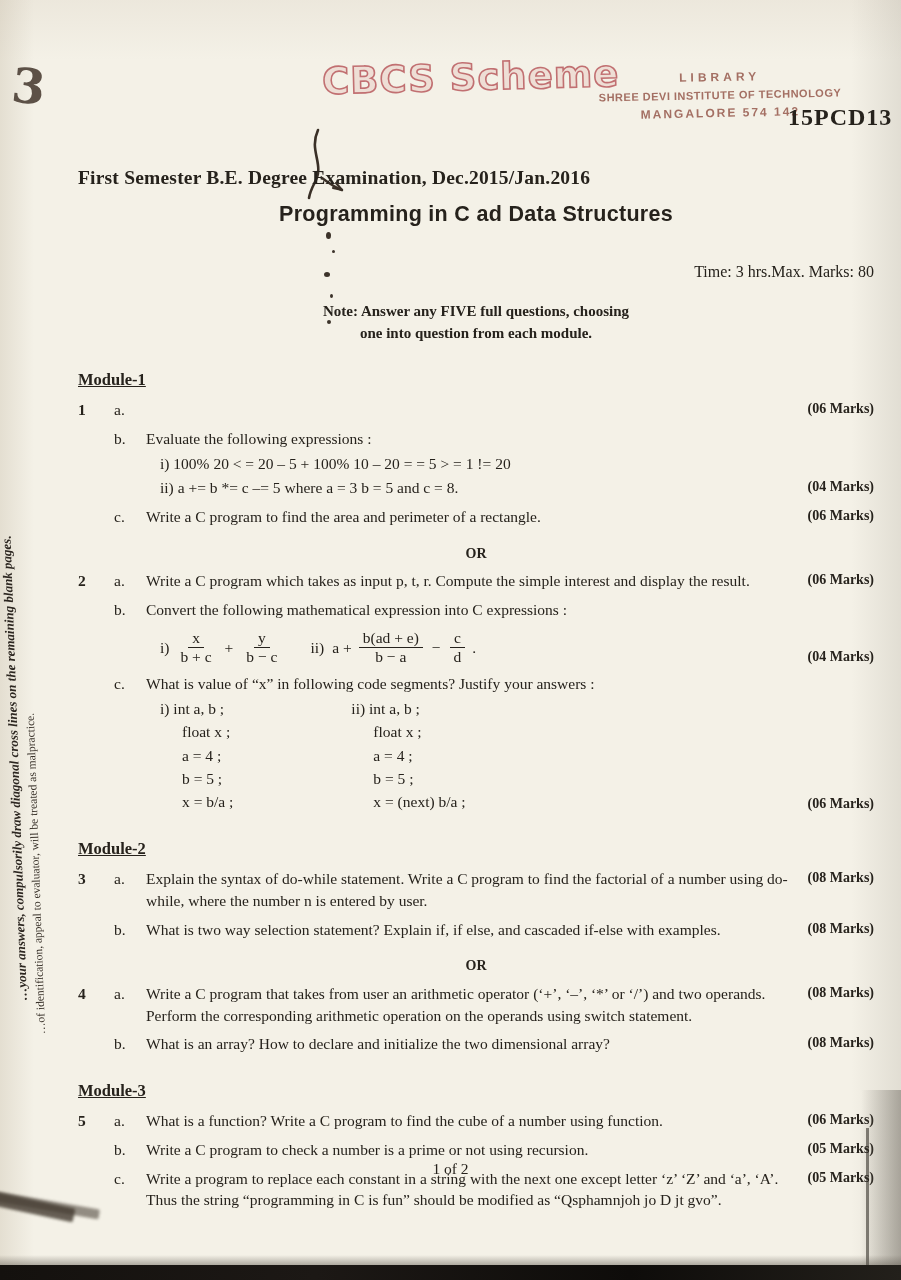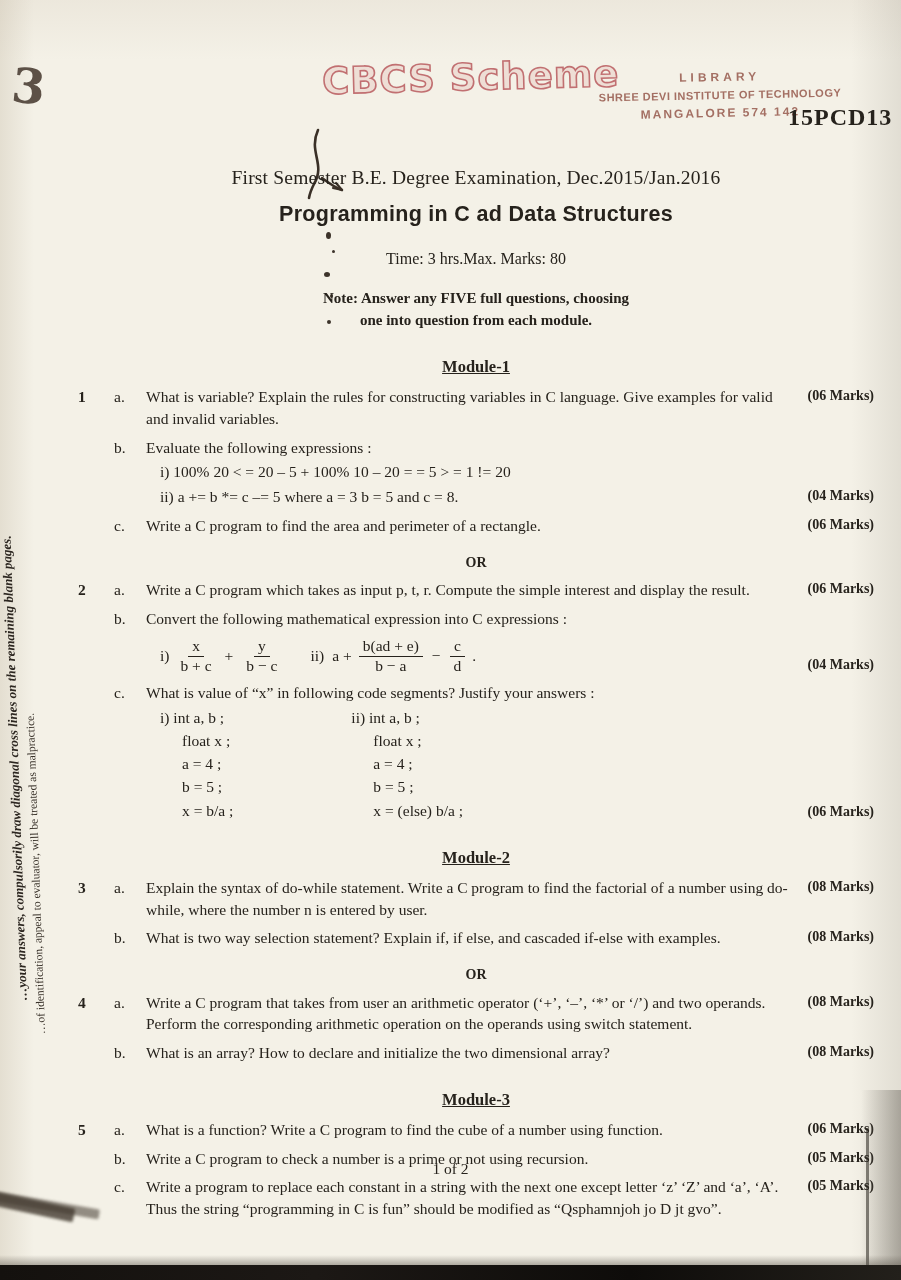--- a/index.html
+++ b/index.html
@@ -34,26 +34,26 @@
   .usn-cell{width:26px;height:41px;border:1.6px solid #55493b;border-left-width:0.9px;background:rgba(255,255,255,0.25);}
   .usn-cell:first-child{border-left-width:1.6px;}
   
   .margin-notes{position:absolute;left:16px;top:1035px;width:680px;
       transform:rotate(-92deg);transform-origin:0 0;}
   .margin-notes .n1{font-style:italic;font-weight:bold;font-size:13px;white-space:nowrap;color:#2c2620;padding-left:34px;}
   .margin-notes .n2{font-size:11.5px;white-space:nowrap;color:#3a332b;margin-top:3px;}
   .smudge{position:absolute;filter:blur(1.4px);background:#433a30;opacity:0.8;border-radius:2px;}
   
   .main{position:absolute;left:78px;top:164px;width:796px;font-size:15.5px;line-height:1.4;}
-  .title{text-align:center;font-weight:normal;font-size:19.5px;letter-spacing:0.2px;}
+  .title{text-align:left;font-weight:bold;font-size:19.5px;letter-spacing:0.2px;}
   .subtitle{text-align:center;font-weight:bold;font-size:21.5px;margin-top:8px;
       font-family:"Liberation Sans",sans-serif;letter-spacing:0.3px;}
-  .tm-row{display:flex;justify-content:center;margin-top:19px;font-size:16px;}
+  .tm-row{display:flex;justify-content:flex-end;margin-top:32px;font-size:16px;}
   .note{margin-top:17px;text-align:center;font-weight:bold;font-size:15px;line-height:1.45;}
-  .mod-head{text-align:center;font-weight:bold;font-size:16.5px;margin-top:24px;margin-bottom:8px;}
+  .mod-head{font-weight:bold;font-size:16.5px;margin-top:24px;margin-bottom:8px;}
   .mod-head span{text-decoration:underline;}
   .or-head{text-align:center;font-weight:bold;font-size:14px;margin-top:16px;margin-bottom:4px;}
   .q{display:flex;margin-top:7px;}
   .qn{width:36px;font-weight:bold;flex:none;}
   .ql{width:32px;flex:none;}
   .qb{flex:1;}
   .marks{float:right;font-weight:bold;font-size:14px;padding-left:12px;}
   .expr{margin-left:14px;margin-top:3px;}
   .frac-line{display:flex;align-items:center;margin-left:14px;margin-top:8px;}
   .frac{display:inline-flex;flex-direction:column;align-items:center;line-height:1.18;margin:0 7px;}
@@ -133,21 +133,20 @@
       <div>one into question from each module.</div>
     </div>
 
     <div class="mod-head"><span>Module-1</span></div>
 
     <div class="q">
       <div class="qn">1</div>
       <div class="ql">a.</div>
       <div class="qb">
         <span class="marks">(06 Marks)</span>
-        <span>What is variable? Explain the rules for constructing variables in C language. Give examples for valid and invalid variables.</span>
       </div>
     </div>
 
     <div class="q">
       <div class="qn"></div>
       <div class="ql">b.</div>
       <div class="qb">
         <span>Evaluate the following expressions :</span>
         <div class="expr">i)  100% 20 &lt; = 20 – 5 + 100% 10 – 20 = = 5 &gt; = 1 != 20</div>
         <div class="expr">
@@ -222,21 +221,21 @@
               <div>float x ;</div>
               <div>a = 4 ;</div>
               <div>b = 5 ;</div>
               <div>x = b/a ;</div>
             </div>
             <div class="code-col second">
               <div>ii) int a, b ;</div>
               <div>float x ;</div>
               <div>a = 4 ;</div>
               <div>b = 5 ;</div>
-              <div>x = (else) b/a ;</div>
+              <div>x = (next) b/a ;</div>
             </div>
           </div>
           <div class="marks-col">(06 Marks)</div>
         </div>
       </div>
     </div>
 
     <div class="mod-head"><span>Module-2</span></div>
 
     <div class="q">

